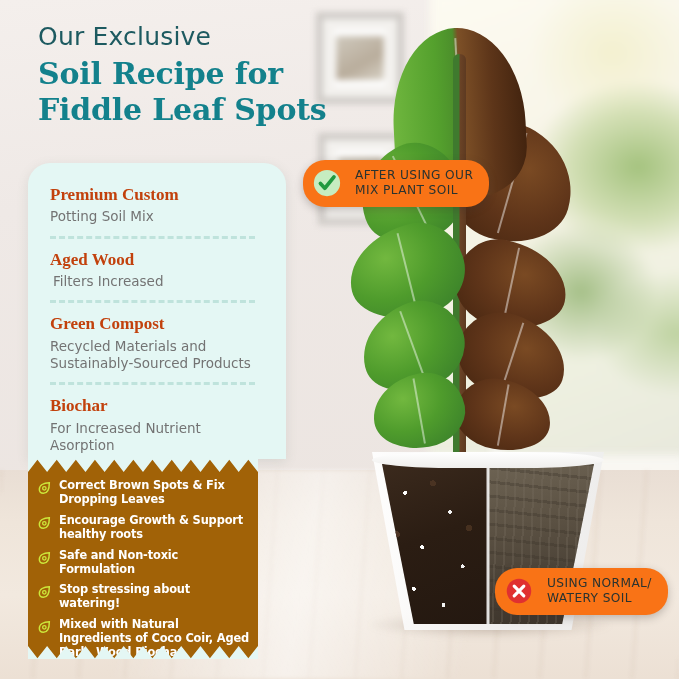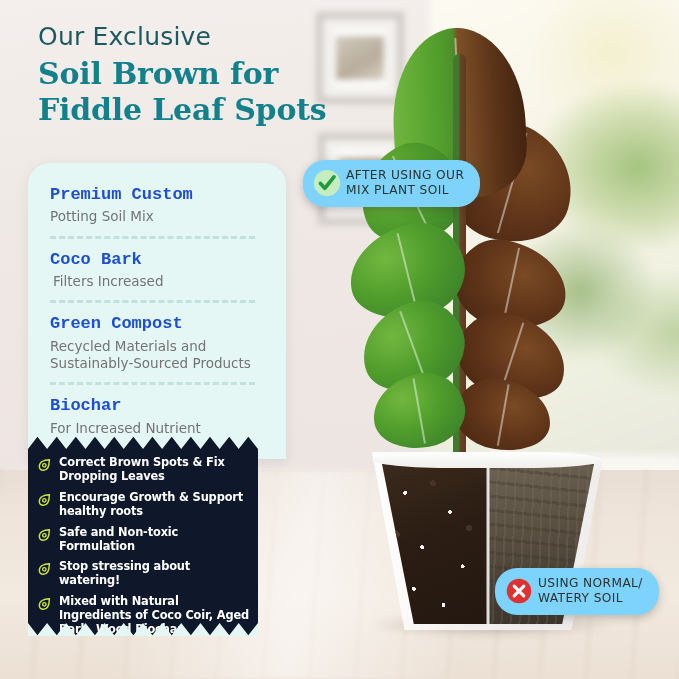--- a/index.html
+++ b/index.html
@@ -218,24 +218,24 @@
     position: absolute;
     left: 28px; top: 163px;
     width: 258px; height: 296px;
     background: #e4f7f4;
     border-radius: 22px 22px 0 0;
     box-shadow: 0 3px 12px rgba(90,110,105,0.14);
     padding: 22px 20px 0 22px;
   }
   .ing { margin-bottom: 0; }
   .ing-name {
-    font-family: Liberation Mono, monospace;
+    font-family: Liberation Serif, serif;
     font-size: 17px;
     font-weight: 700;
-    color: #1d4ed8;
+    color: #c2410c;
     line-height: 1.2;
   }
   .ing-desc {
     font-family: "DejaVu Sans", sans-serif;
     font-size: 13.5px;
     font-weight: 400;
     color: #737373;
     line-height: 1.28;
     margin-top: 3px;
   }
@@ -243,23 +243,23 @@
   .dash-divider {
     height: 0;
     border-top: 3px dashed #bfe3dc;
     margin: 10px 0 11px 0;
     width: 205px;
   }
 
   
   .green-panel {
     position: absolute;
-    left: 28px; top: 436px;
+    left: 28px; top: 459px;
     width: 230px; height: 200px;
-    background: #0f172a;
+    background: #a16207;
   }
   .zig {
     position: absolute;
     left: 0; width: 100%; height: 13px;
     background: #e4f7f4;
   }
   .zig-top {
     top: 0;
     clip-path: polygon(
       0% 0%, 100% 0%, 100% 100%,
@@ -295,22 +295,22 @@
     color: #ffffff;
     line-height: 1.22;
     letter-spacing: -0.15px;
   }
 
   
   .badge {
     position: absolute;
     display: flex;
     align-items: center;
-    gap: 5px;
-    background: #7dd3fc;
+    gap: 14px;
+    background: #f97316;
     border-radius: 22px;
     box-shadow: 0 3px 9px rgba(60,50,45,0.28);
     padding: 8px 16px 8px 10px;
   }
   .badge-text {
     font-family: "DejaVu Sans", sans-serif;
     font-size: 12.2px;
     font-weight: 400;
     color: #2a3330;
     line-height: 1.25;
@@ -381,35 +381,35 @@
         <div class="soil-right"></div>
         <div class="soil-divider"></div>
       </div>
       <div class="pot-rim"></div>
     </div>
   </div>
 
   <div class="headline">
     <div class="kicker">Our Exclusive</div>
     <div class="title">
-      <div>Soil Brown for</div>
+      <div>Soil Recipe for</div>
       <div>Fiddle Leaf Spots</div>
     </div>
   </div>
 
   <div class="mint-card">
 
     <div class="ing">
       <div class="ing-name">Premium Custom</div>
       <div class="ing-desc">Potting Soil Mix</div>
     </div>
     <div class="dash-divider"></div>
 
     <div class="ing">
-      <div class="ing-name">Coco Bark</div>
+      <div class="ing-name">Aged Wood</div>
       <div class="ing-desc indent">Filters Increased</div>
     </div>
     <div class="dash-divider"></div>
 
     <div class="ing">
       <div class="ing-name">Green Compost</div>
       <div class="ing-desc" style="white-space:pre-line">Recycled Materials and
 Sustainably-Sourced Products</div>
     </div>
     <div class="dash-divider"></div>

